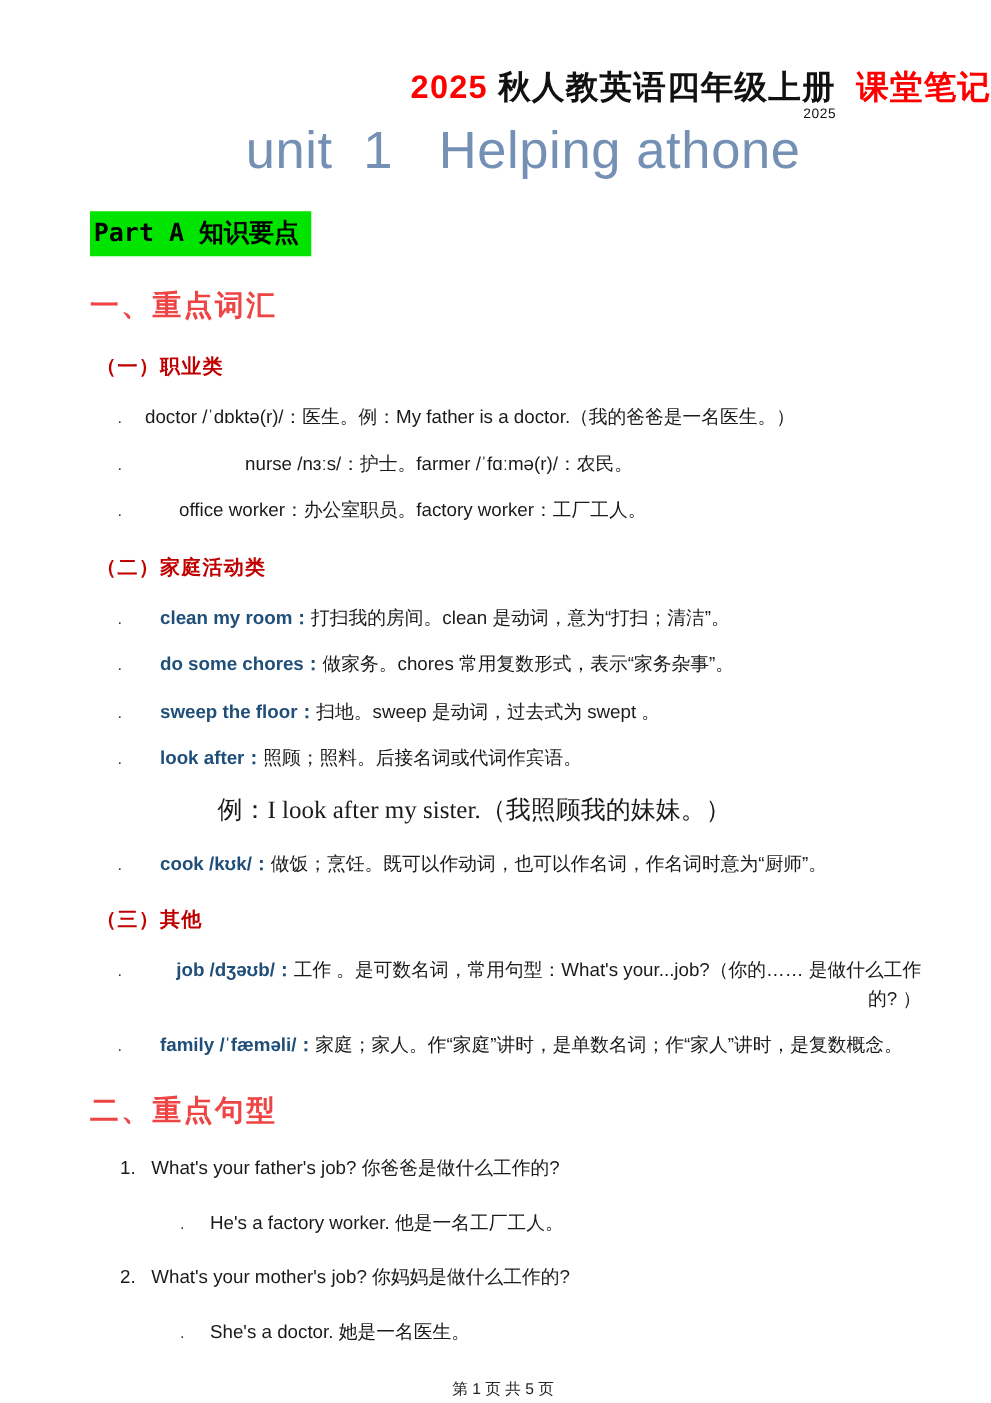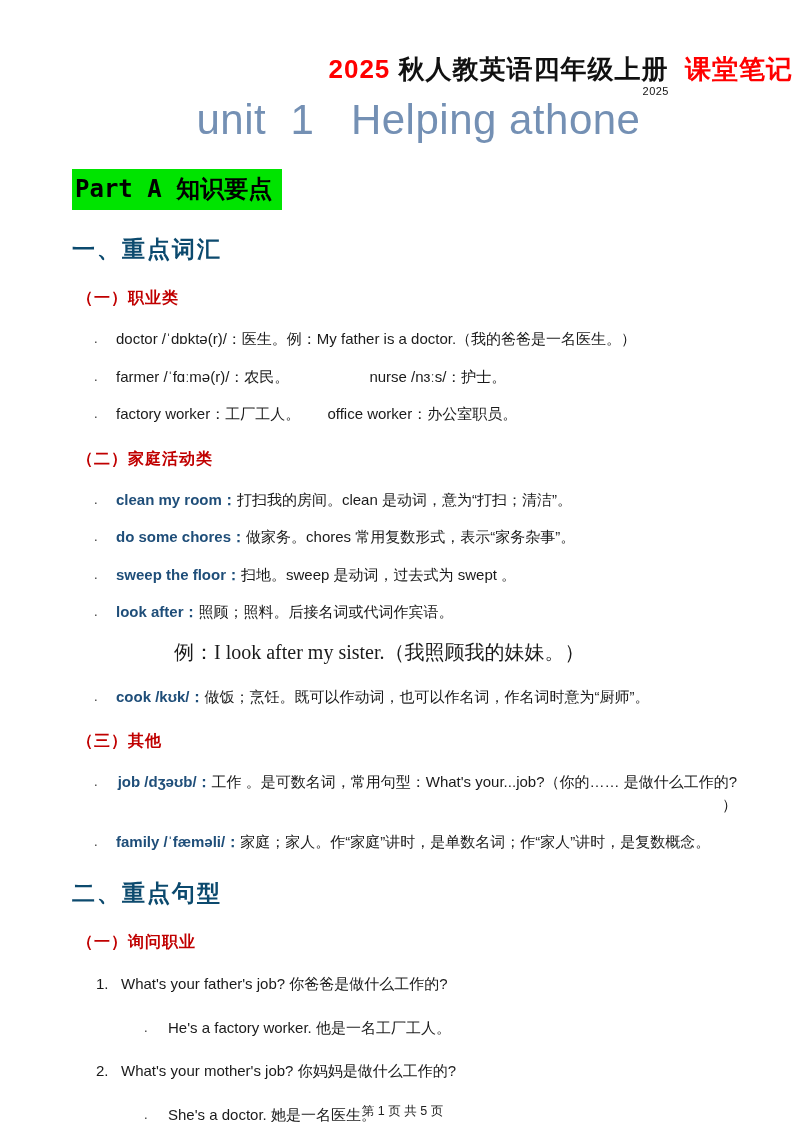--- a/index.html
+++ b/index.html
@@ -29,47 +29,47 @@
     font-size: 42px; color: #7490b4;
     white-space: pre; letter-spacing: 0.5px; padding-left: 44px;
   }
 
   .content { padding: 0 56px 0 72px; }
 
   .part-a {
     display: inline-block; margin-top: 25px;
     background: #00e400; color: #000;
     font-family: "DejaVu Sans Mono", monospace;
-    font-size: 24px; font-weight: bold;
+    font-size: 20px; font-weight: bold;
     padding: 4px 10px 5px 3px; white-space: pre;
   }
 
   .h-major {
-    font-size: 23px; font-weight: bold; color: #0c4a6e;
+    font-size: 23px; font-weight: bold; color: #ef4444;
     margin: 24px 0 0 0; letter-spacing: 2px; white-space: pre;
   }
 
   .h-red {
     color: #c00000; font-weight: bold; font-size: 16px;
     margin: 23px 0 0 5px; letter-spacing: 1px; white-space: pre;
   }
 
   .ul { margin-top: 19px; padding-left: 22px; }
   .li {
     display: flex; align-items: flex-start;
     margin-bottom: 15px; font-size: 15px; line-height: 1.5;
     max-width: 648px;
   }
   .bullet {
     width: 22px; flex: none; font-size: 13px; color: #333;
     padding-top: 1px;
   }
   .litext { margin: 0; text-align: right; }
   .col1 { width: 217px; flex: none; }
-  .term { color: #1f4e79; font-weight: bold; }
+  .term { color: #1f4e79; font-weight: bold; margin-left: 12px; }
 
   .example-line {
     margin: 5px 0 20px 80px; font-size: 20px; color: #1a1a1a; font-family: Liberation Serif, serif;
   }
 
   .ol { margin-top: 18px; padding-left: 24px; }
   .q-row { display: flex; font-size: 15px; margin-top: 20px; line-height: 1.5; }
   .num { width: 25px; flex: none; }
   .a-row {
     display: flex; font-size: 15px; line-height: 1.5;
@@ -100,27 +100,27 @@
     <h2 class="h-major">一、重点词汇</h2>
 
     <h3 class="h-red">（一）职业类</h3>
     <div class="ul">
       <div class="li">
         <span class="bullet">.</span>
         <p class="litext">doctor /ˈdɒktə(r)/：医生。例：My father is a doctor.（我的爸爸是一名医生。）</p>
       </div>
       <div class="li">
         <span class="bullet">.</span>
+        <p class="litext col1">nurse /nɜːs/：护士。</p>
         <p class="litext">farmer /ˈfɑːmə(r)/：农民。</p>
-        <p class="litext col1">nurse /nɜːs/：护士。</p>
       </div>
       <div class="li">
         <span class="bullet">.</span>
+        <p class="litext col1">office worker：办公室职员。</p>
         <p class="litext">factory worker：工厂工人。</p>
-        <p class="litext col1">office worker：办公室职员。</p>
       </div>
     </div>
 
     <h3 class="h-red">（二）家庭活动类</h3>
     <div class="ul">
       <div class="li">
         <span class="bullet">.</span>
         <p class="litext"><span class="term">clean my room：</span><span>打扫我的房间。clean 是动词，意为“打扫；清洁”。</span></p>
       </div>
       <div class="li">
@@ -151,21 +151,20 @@
         <p class="litext"><span class="term">job /dʒəʊb/：</span><span>工作 。是可数名词，常用句型：What's your...job?（你的…… 是做什么工作的? ）</span></p>
       </div>
       <div class="li">
         <span class="bullet">.</span>
         <p class="litext"><span class="term">family /ˈfæməli/：</span><span>家庭；家人。作“家庭”讲时，是单数名词；作“家人”讲时，是复数概念。</span></p>
       </div>
     </div>
 
     <h2 class="h-major">二、重点句型</h2>
 
-    <h3 class="h-red">（一）询问职业</h3>
 
     <div class="ol">
       <div class="qa">
         <div class="q-row">
           <span class="num">1.</span>
           <p class="litext">What's your father's job? 你爸爸是做什么工作的?</p>
         </div>
         <div class="a-row">
           <span class="bullet">.</span>
           <p class="litext">He's a factory worker. 他是一名工厂工人。</p>

